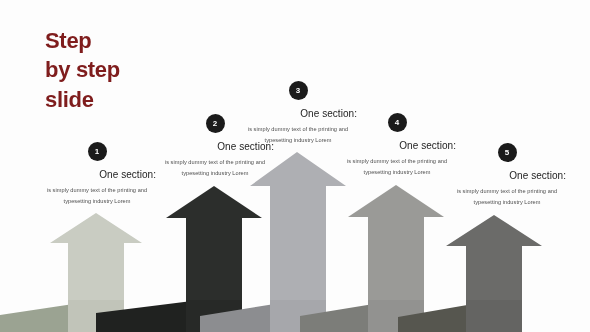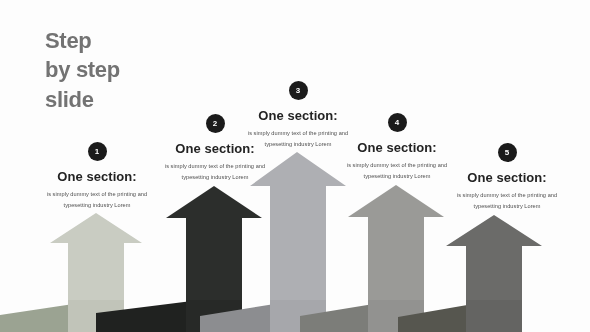--- a/index.html
+++ b/index.html
@@ -20,21 +20,21 @@
 
   
   #title {
     position: absolute;
     left: 45px;
     top: 26px;
     width: 140px;
     font-size: 22px;
     line-height: 1.33;
     font-weight: bold;
-    color: #737373;
+    color: #7f1d1d;
     letter-spacing: -0.3px;
     white-space: pre-line;
   }
 
   
   #arrows {
     position: absolute;
     left: 0;
     top: 0;
     width: 590px;
@@ -53,25 +53,26 @@
     border-radius: 50%;
     background: #1b1b1b;
     color: #ffffff;
     font-size: 8px;
     font-weight: bold;
     line-height: 19px;
     text-align: center;
     margin: 0 auto 8px auto;
   }
   .step-title {
-    font-size: 13px;
-    font-weight: bold;
+    font-size: 10px;
+    font-weight: normal;
     color: #232323;
     margin-bottom: 5px;
     letter-spacing: 0.05px;
+    text-align: right;
   }
   .step-body {
     font-size: 5.6px;
     line-height: 1.95;
     color: #4e4e4e;
     letter-spacing: 0.05px;
   }
 </style>
 </head>
 <body>

